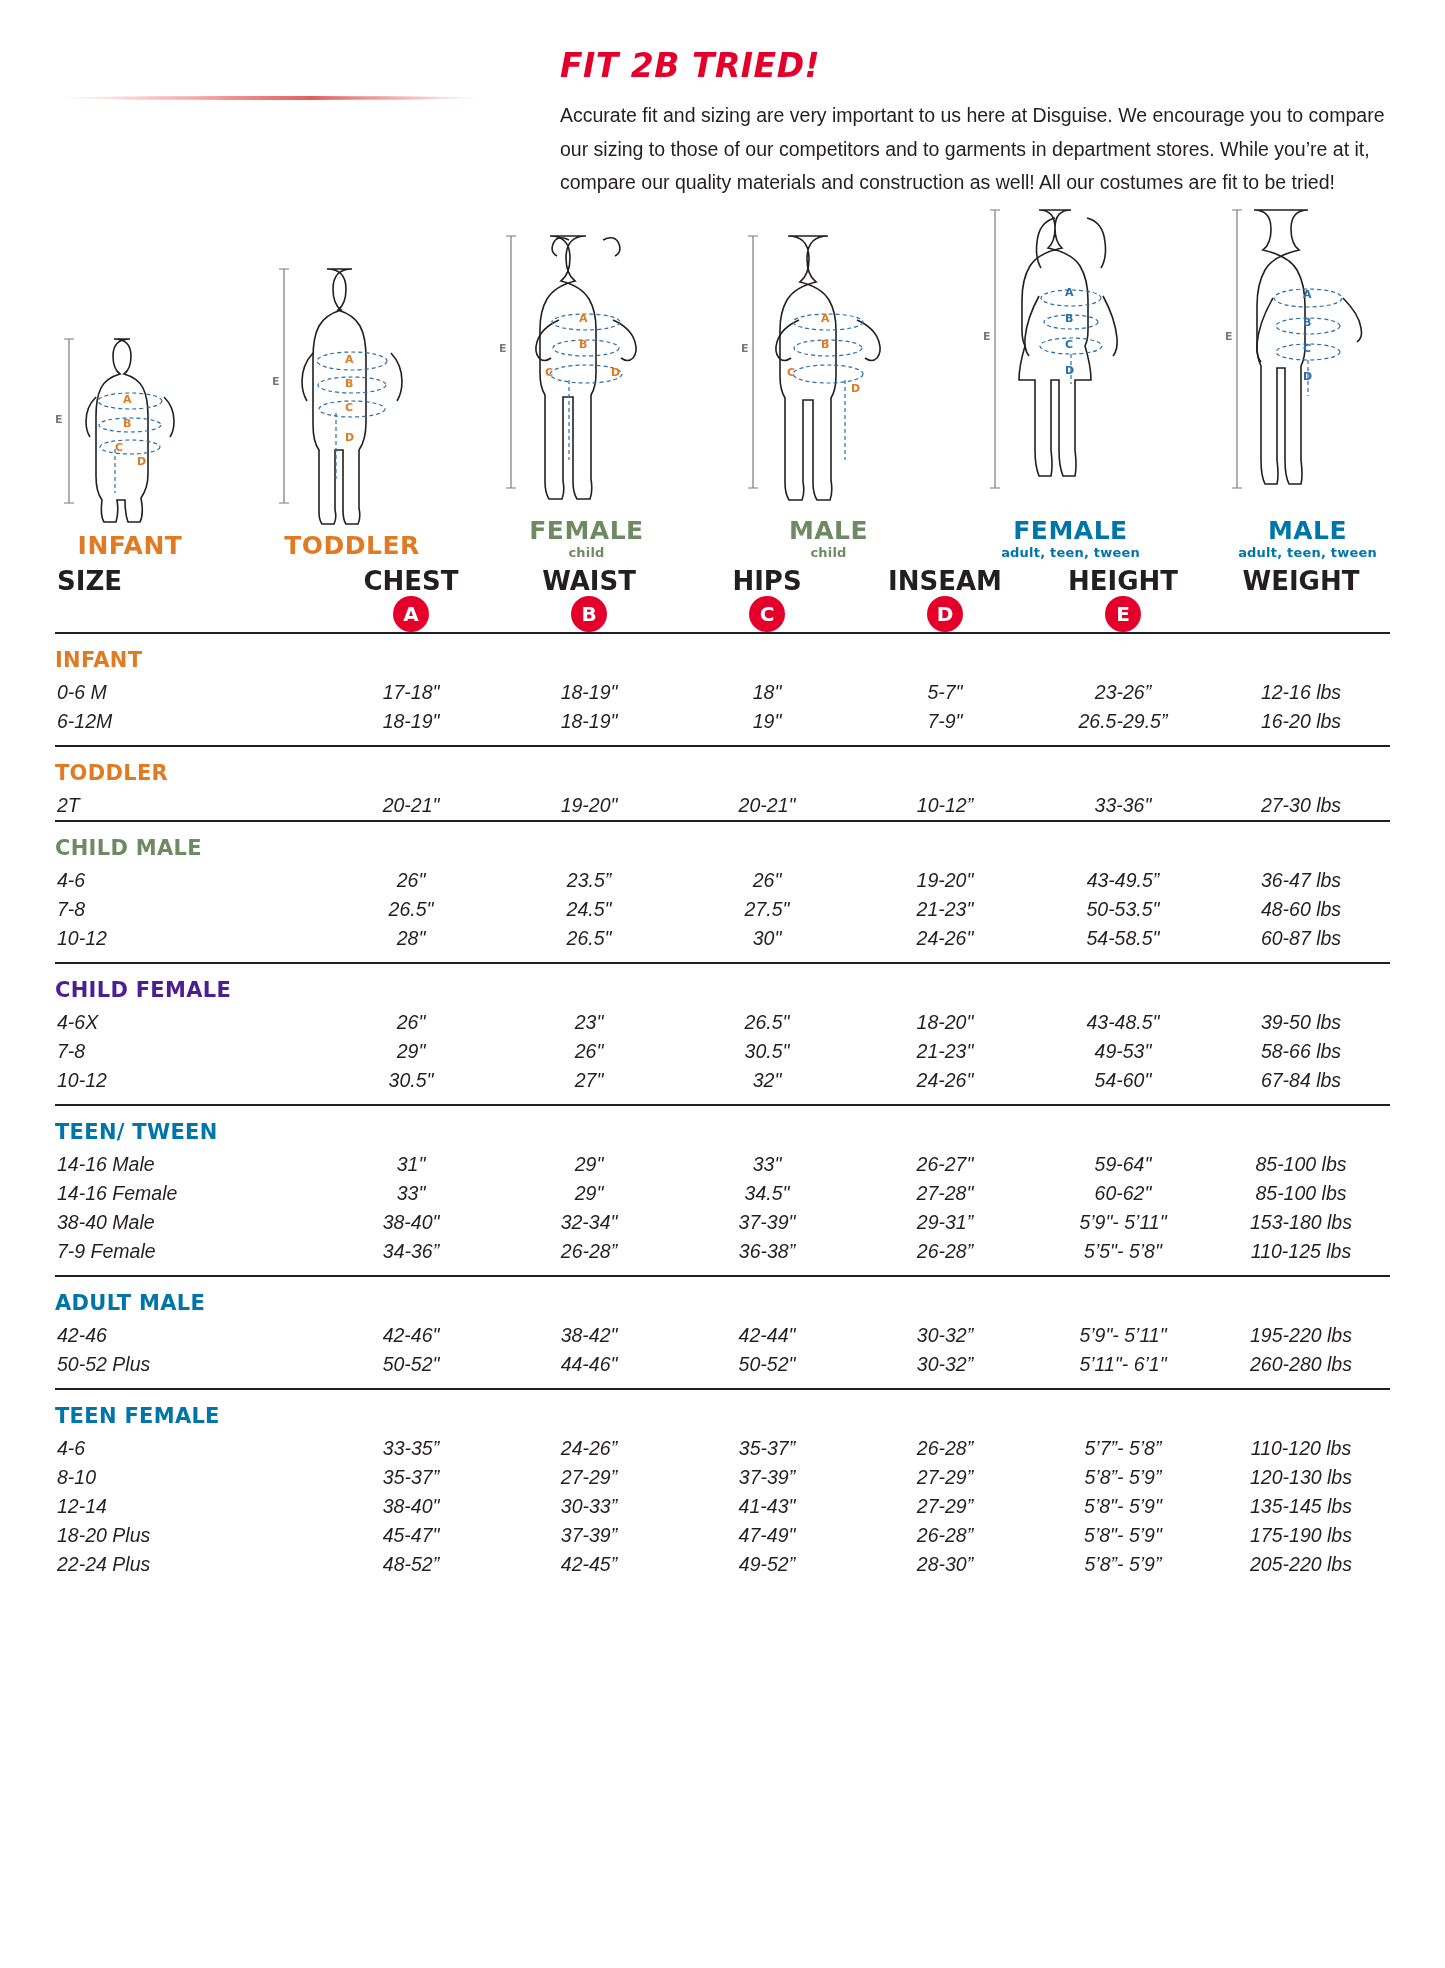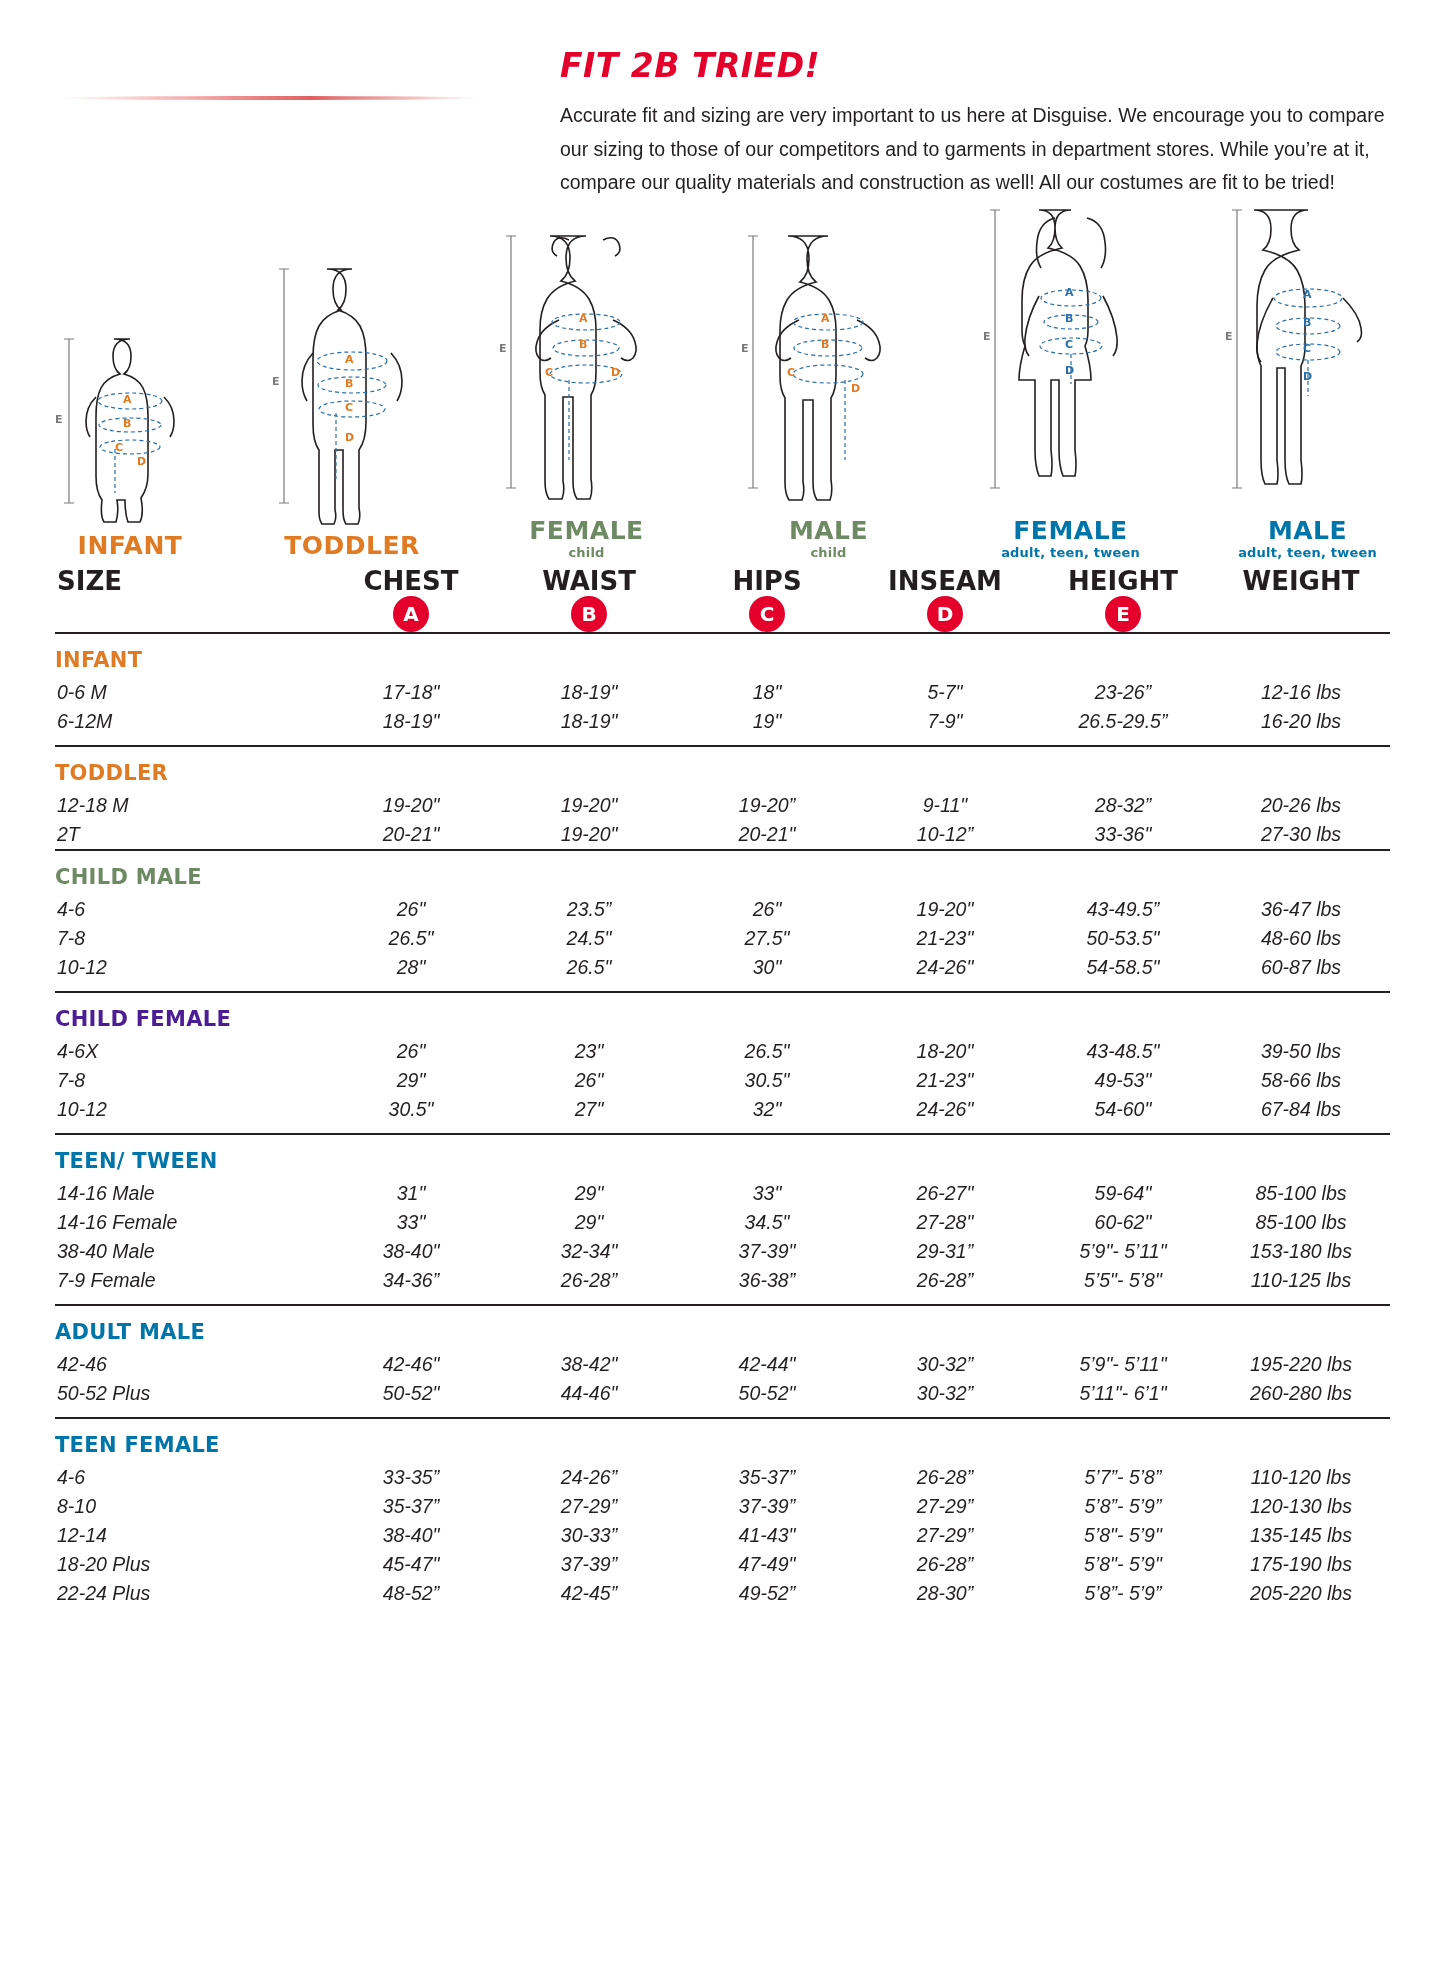--- a/index.html
+++ b/index.html
@@ -434,29 +434,20 @@
           <td>18-19"</td>
           <td>19"</td>
           <td>7-9"</td>
           <td>26.5-29.5”</td>
           <td>16-20 lbs</td>
         </tr>
         <tr class="group-head">
           <td colspan="7" style="color: rgb(224, 123, 36);">TODDLER</td>
         </tr>
         <tr class="data">
-          <td class="left">12-18 M</td>
-          <td>19-20"</td>
-          <td>19-20"</td>
-          <td>19-20”</td>
-          <td>9-11"</td>
-          <td>28-32”</td>
-          <td>20-26 lbs</td>
-        </tr>
-        <tr class="data">
           <td class="left">2T</td>
           <td>20-21"</td>
           <td>19-20"</td>
           <td>20-21"</td>
           <td>10-12”</td>
           <td>33-36"</td>
           <td>27-30 lbs</td>
         </tr>
         <tr class="group-head">
           <td colspan="7" style="color: rgb(109, 138, 98);">CHILD MALE</td>

